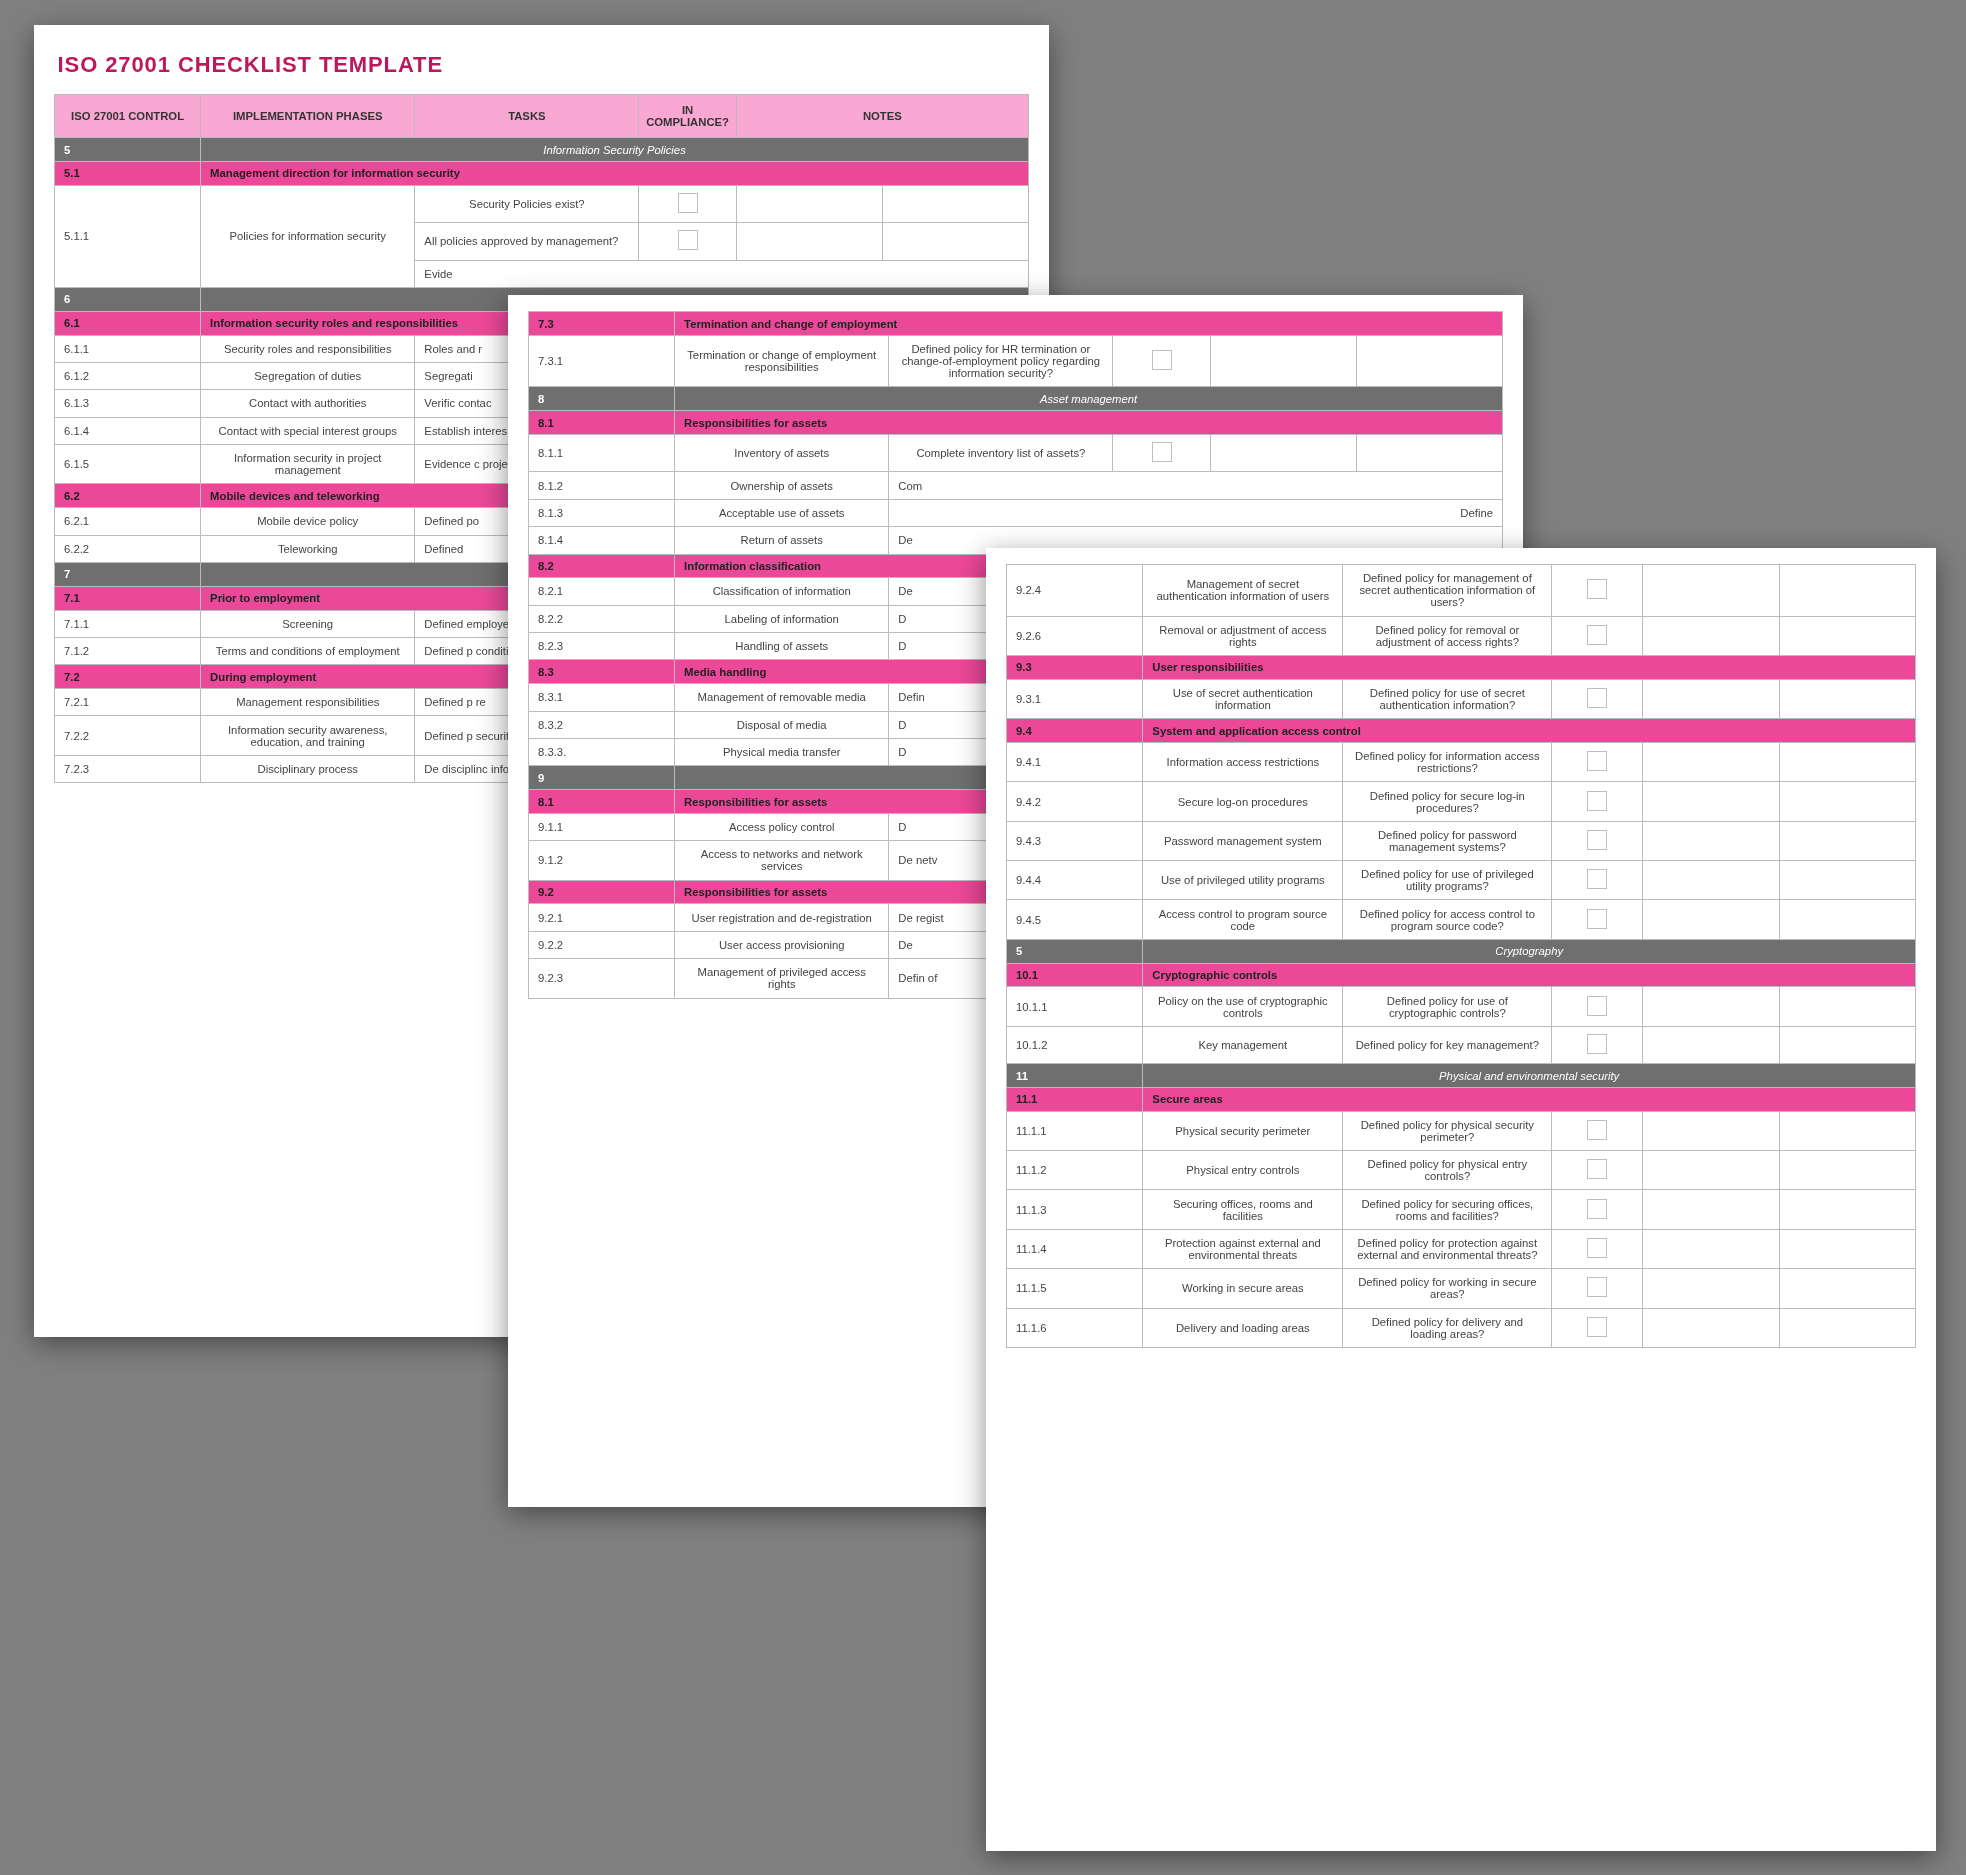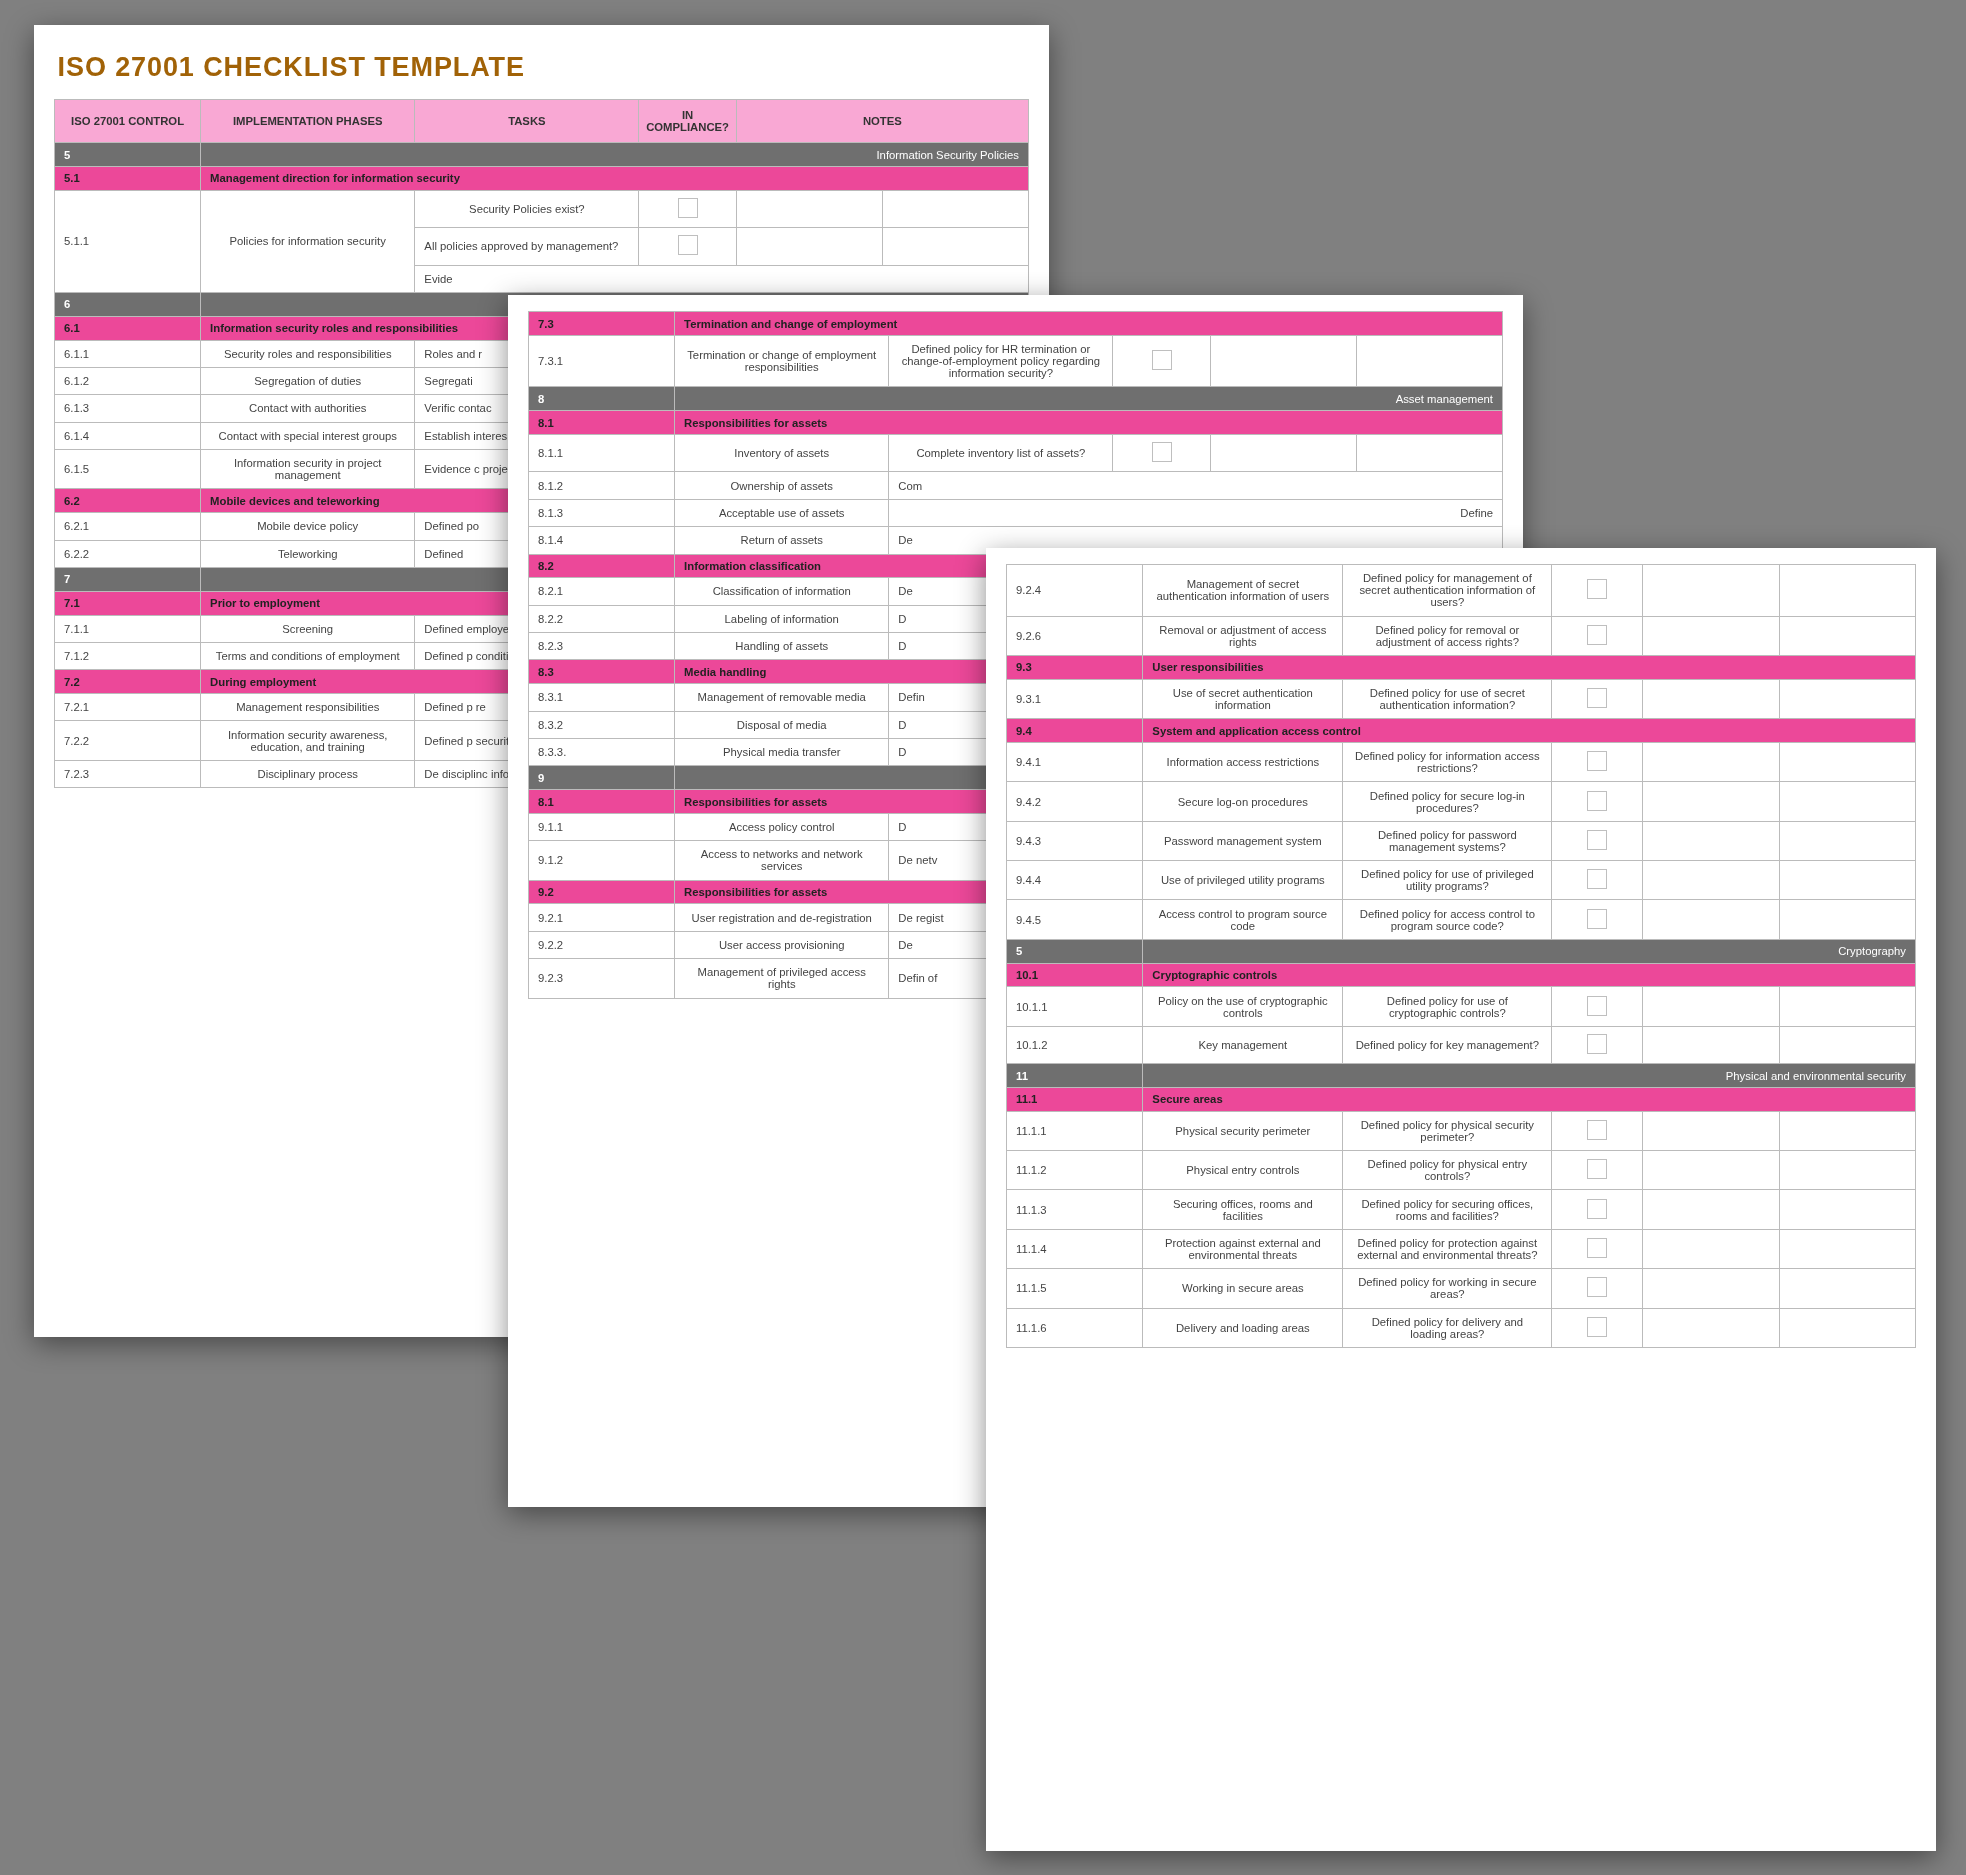--- a/index.html
+++ b/index.html
@@ -15,39 +15,39 @@
     position:absolute;
     background:#fff;
     box-shadow: 0 7.2px 27px rgba(0,0,0,.45);
     padding:18px 20px 54px 20px;
   }
   #pageA { left:34px;  top:25px;  width:1015px; height:1312px; z-index:1; }
   #pageB { left:508px; top:295px; width:1015px; height:1212px; z-index:2; padding-top:16.3px;}
   #pageC { left:986px;top:548px; width:950px; height:1303px; z-index:3; padding-top:16.3px;}
 
   .title {
-    font-size:27px;
+    font-size:22px;
     letter-spacing:0.9px;
-    color:#a16207;
+    color:#be185d;
     font-weight:600;
     margin:9px 0 16.3px 3.6px;
   }
 
   table.tbl { width:100%; border-collapse:collapse; table-layout:fixed; }
   table.tbl td, table.tbl th { border:0.9px solid #bbb; padding:7.2px 9px; vertical-align:middle; text-align:center; font-size:11.3px; color:#444; }
   table.tbl th { background:#f9a8d4; color:#333; font-weight:600; font-size:11.3px; padding:9px 5.4px; }
 
   .col-id    { width:15%; }
   .col-phase { width:22%; }
   .col-task  { width:23%; }
   .col-comp  { width:10%; }
   .col-note1 { width:15%; }
   .col-note2 { width:15%; }
 
-  tr.section td { background:#6f6f6f; color:#fff; text-align:right; padding:5.4px 9px; }
+  tr.section td { background:#6f6f6f; color:#fff; font-style:italic; text-align:center; padding:5.4px 9px; }
   tr.section td.secnum { font-style:normal; font-weight:600; text-align:left; }
   tr.sub td    { background:#ec4899; color:#222; text-align:left; font-weight:600; padding:5.4px 9px; }
   tr.sub td.subnum { font-weight:700; }
   tr.row td:first-child { text-align:left; font-weight:400; }
 
   .cb {
     display:inline-block; width:20px; height:20px;
     border:1.4px solid #bfbfbf; background:#fff;
   }
   td.idcell { text-align:left; }

